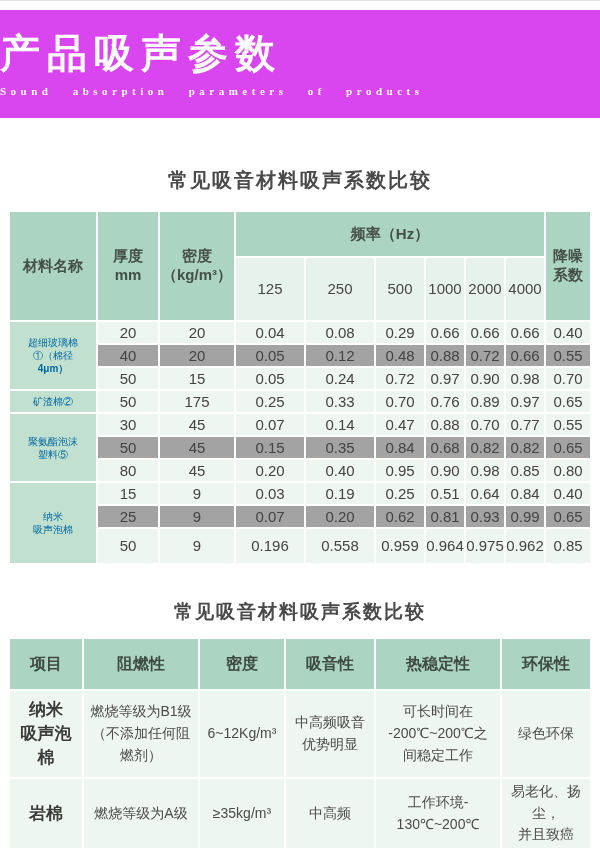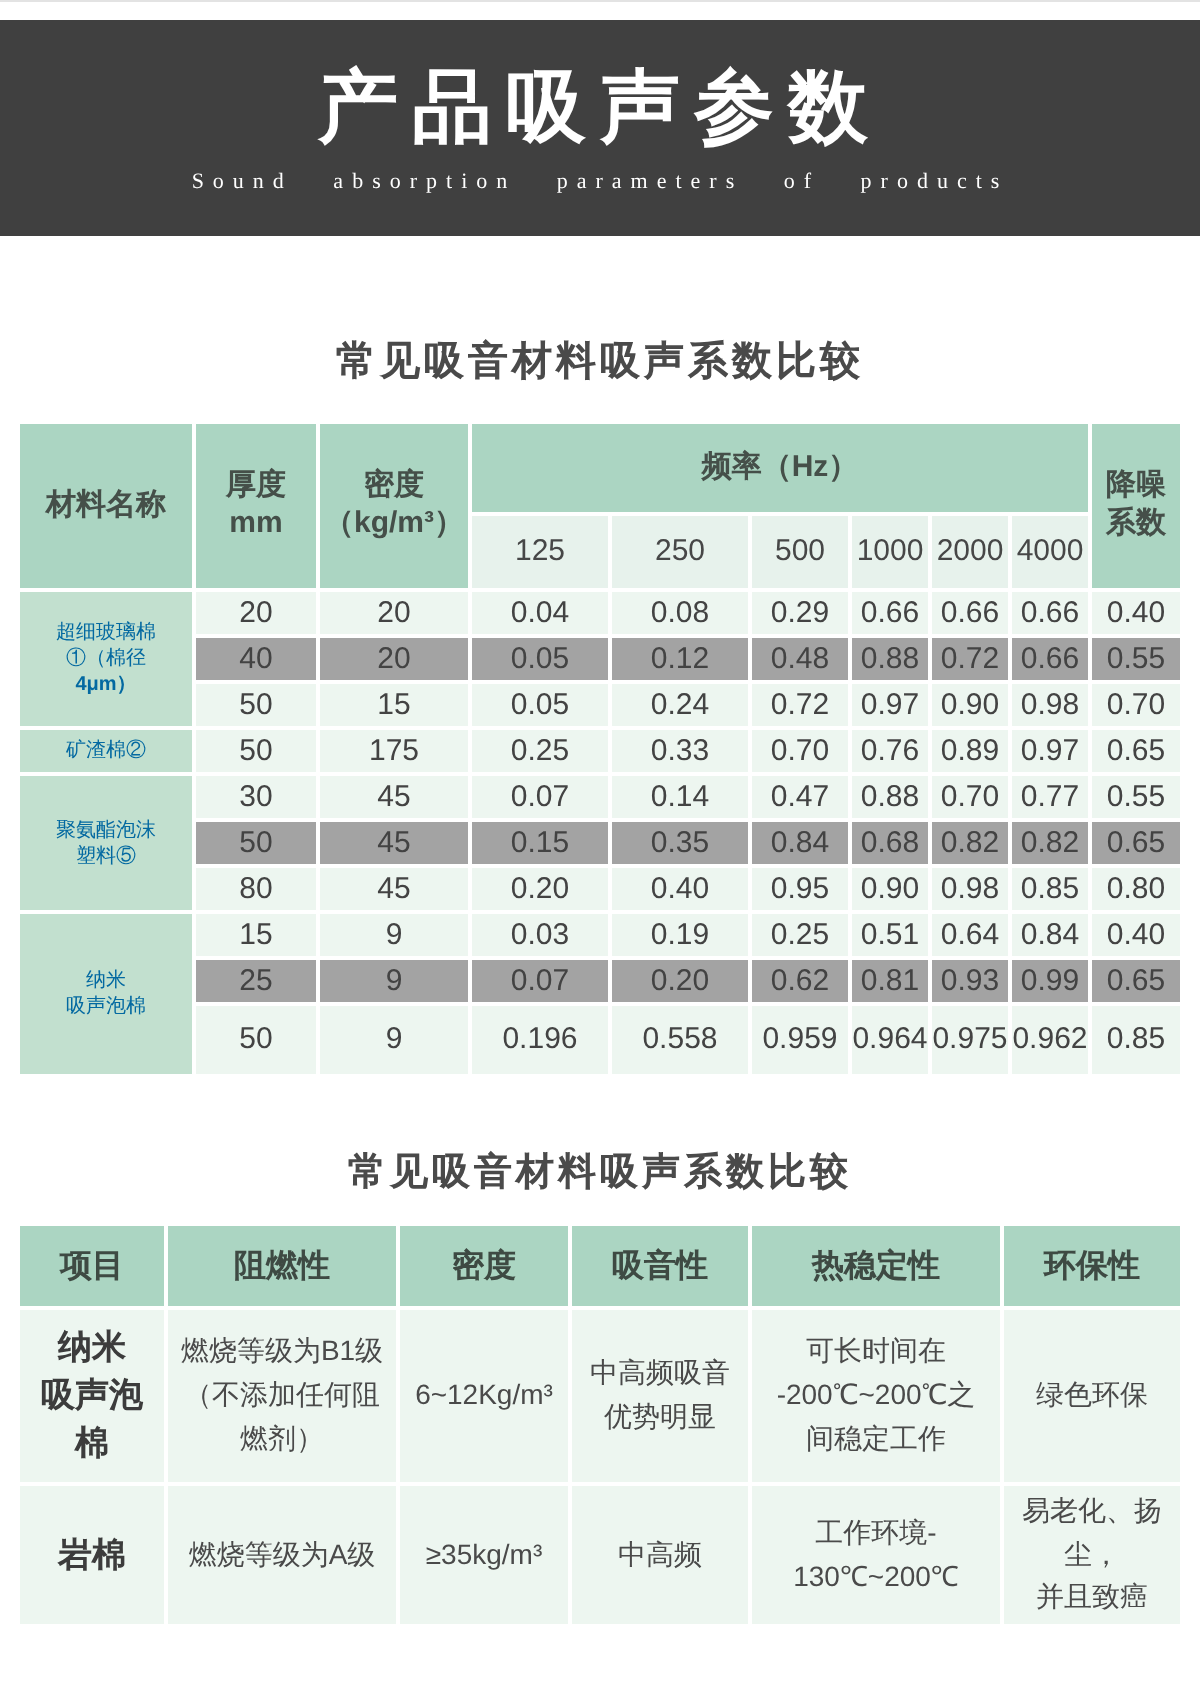--- a/index.html
+++ b/index.html
@@ -6,30 +6,30 @@
   html,body { width:600px; }
   body {
     height:853px; background:#ffffff; overflow:hidden;
     font-family:"Liberation Sans", sans-serif; color:#404040;
   }
   .page { width:600px; height:853px; position:relative; background:#fff; }
   .top-strip { height:10px; background:#fff; border-top:1px solid #e3e3e3; }
 
   
   .banner {
-    height:108px; background:#404040; color:#fff; text-align:center;
+    height:108px; background:#d946ef; color:#fff; 
     display:flex; flex-direction:column; justify-content:center;
   }
   .banner-title {
     font-family:"Liberation Serif", serif; font-weight:bold;
     font-size:40px; letter-spacing:7px; line-height:1.1;
   }
   .banner-sub {
     font-family:"Liberation Serif", serif; font-size:11px;
-    letter-spacing:4.5px; word-spacing:13px; margin-top:9px; font-weight:normal;
+    letter-spacing:4.5px; word-spacing:13px; margin-top:9px; font-weight:bold;
   }
 
   
   .sec-title {
     text-align:center; font-family:"Liberation Serif", serif;
     font-weight:bold; color:#4a4a4a; letter-spacing:2px;
   }
   .sec-title.t1 { margin-top:49px; font-size:20px; }
   .sec-title.t2 { margin-top:34px; font-size:19px; }
 
@@ -46,28 +46,28 @@
   #t1 td { font-size:15px; color:#434343; line-height:1.15; }
   #t1 td.name {
     background:#c2e0cf; color:#0369a1; font-size:10px; line-height:1.3;
     white-space:pre-line;
   }
   #t1 td.name .nb { display:block; font-weight:bold; }
   #t1 tr.g td:not(.name) { background:#edf6f0; }
   #t1 tr.w td:not(.name) { background:#a3a3a3; }
   #t1 td.bk { word-break:break-all; }
   #t1 thead tr.r1 th { height:44px; }
-  #t1 thead tr.r2 th { height:36px; }
+  #t1 thead tr.r2 th { height:62px; }
   #t1 tbody td { height:21px; }
   #t1 tbody tr.tall td { height:34px; }
 
   
   #t2 { width:584px; margin:12px auto 0 8px; }
   #t2 th {
-    background:#abd5c2; color:#3e4a43; font-weight:bold; font-size:16px; height:40px;
+    background:#abd5c2; color:#3e4a43; font-weight:bold; font-size:16px; height:50px;
   }
   #t2 td { font-size:14px; color:#4a4a4a; line-height:1.55; white-space:pre-line; padding:2px 3px; }
   #t2 td.name { font-weight:bold; font-size:17px; color:#3c3c3c; line-height:1.4; }
   #t2 tr.g td { background:#edf6f0; }
   #t2 tr.w td { background:#f9fcfa; }
   #t2 tr.row-nano td { height:86px; }
   #t2 tr.row-glass td { height:54px; }
   #t2 tr.row-rock td { height:56px; }
 </style>
 </head>

